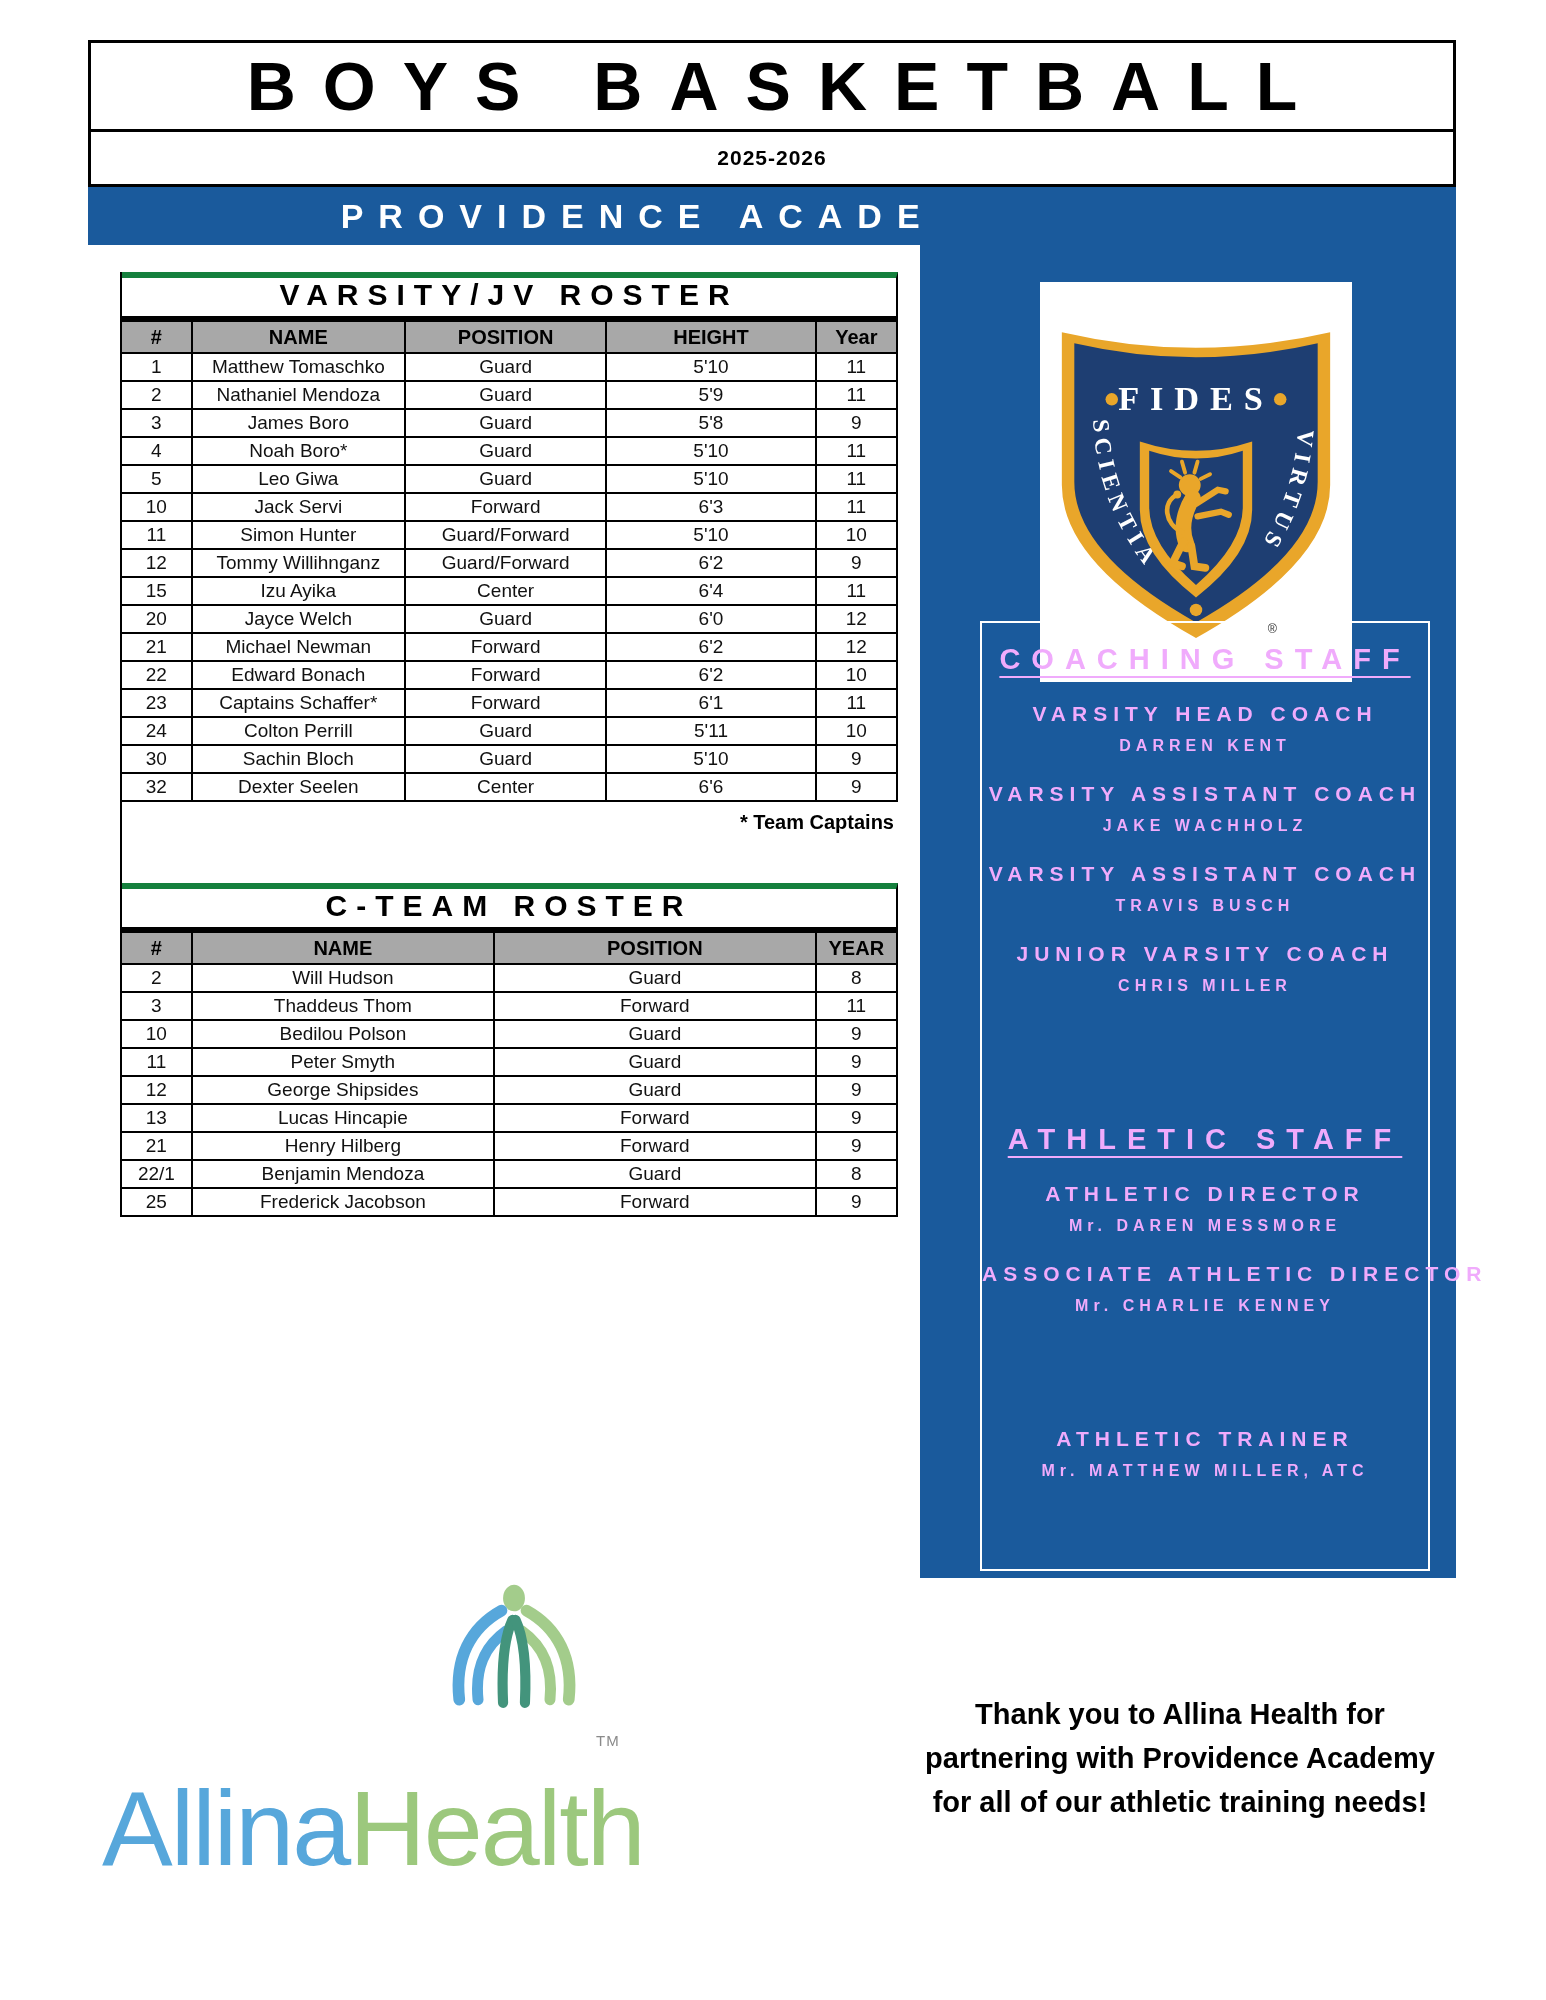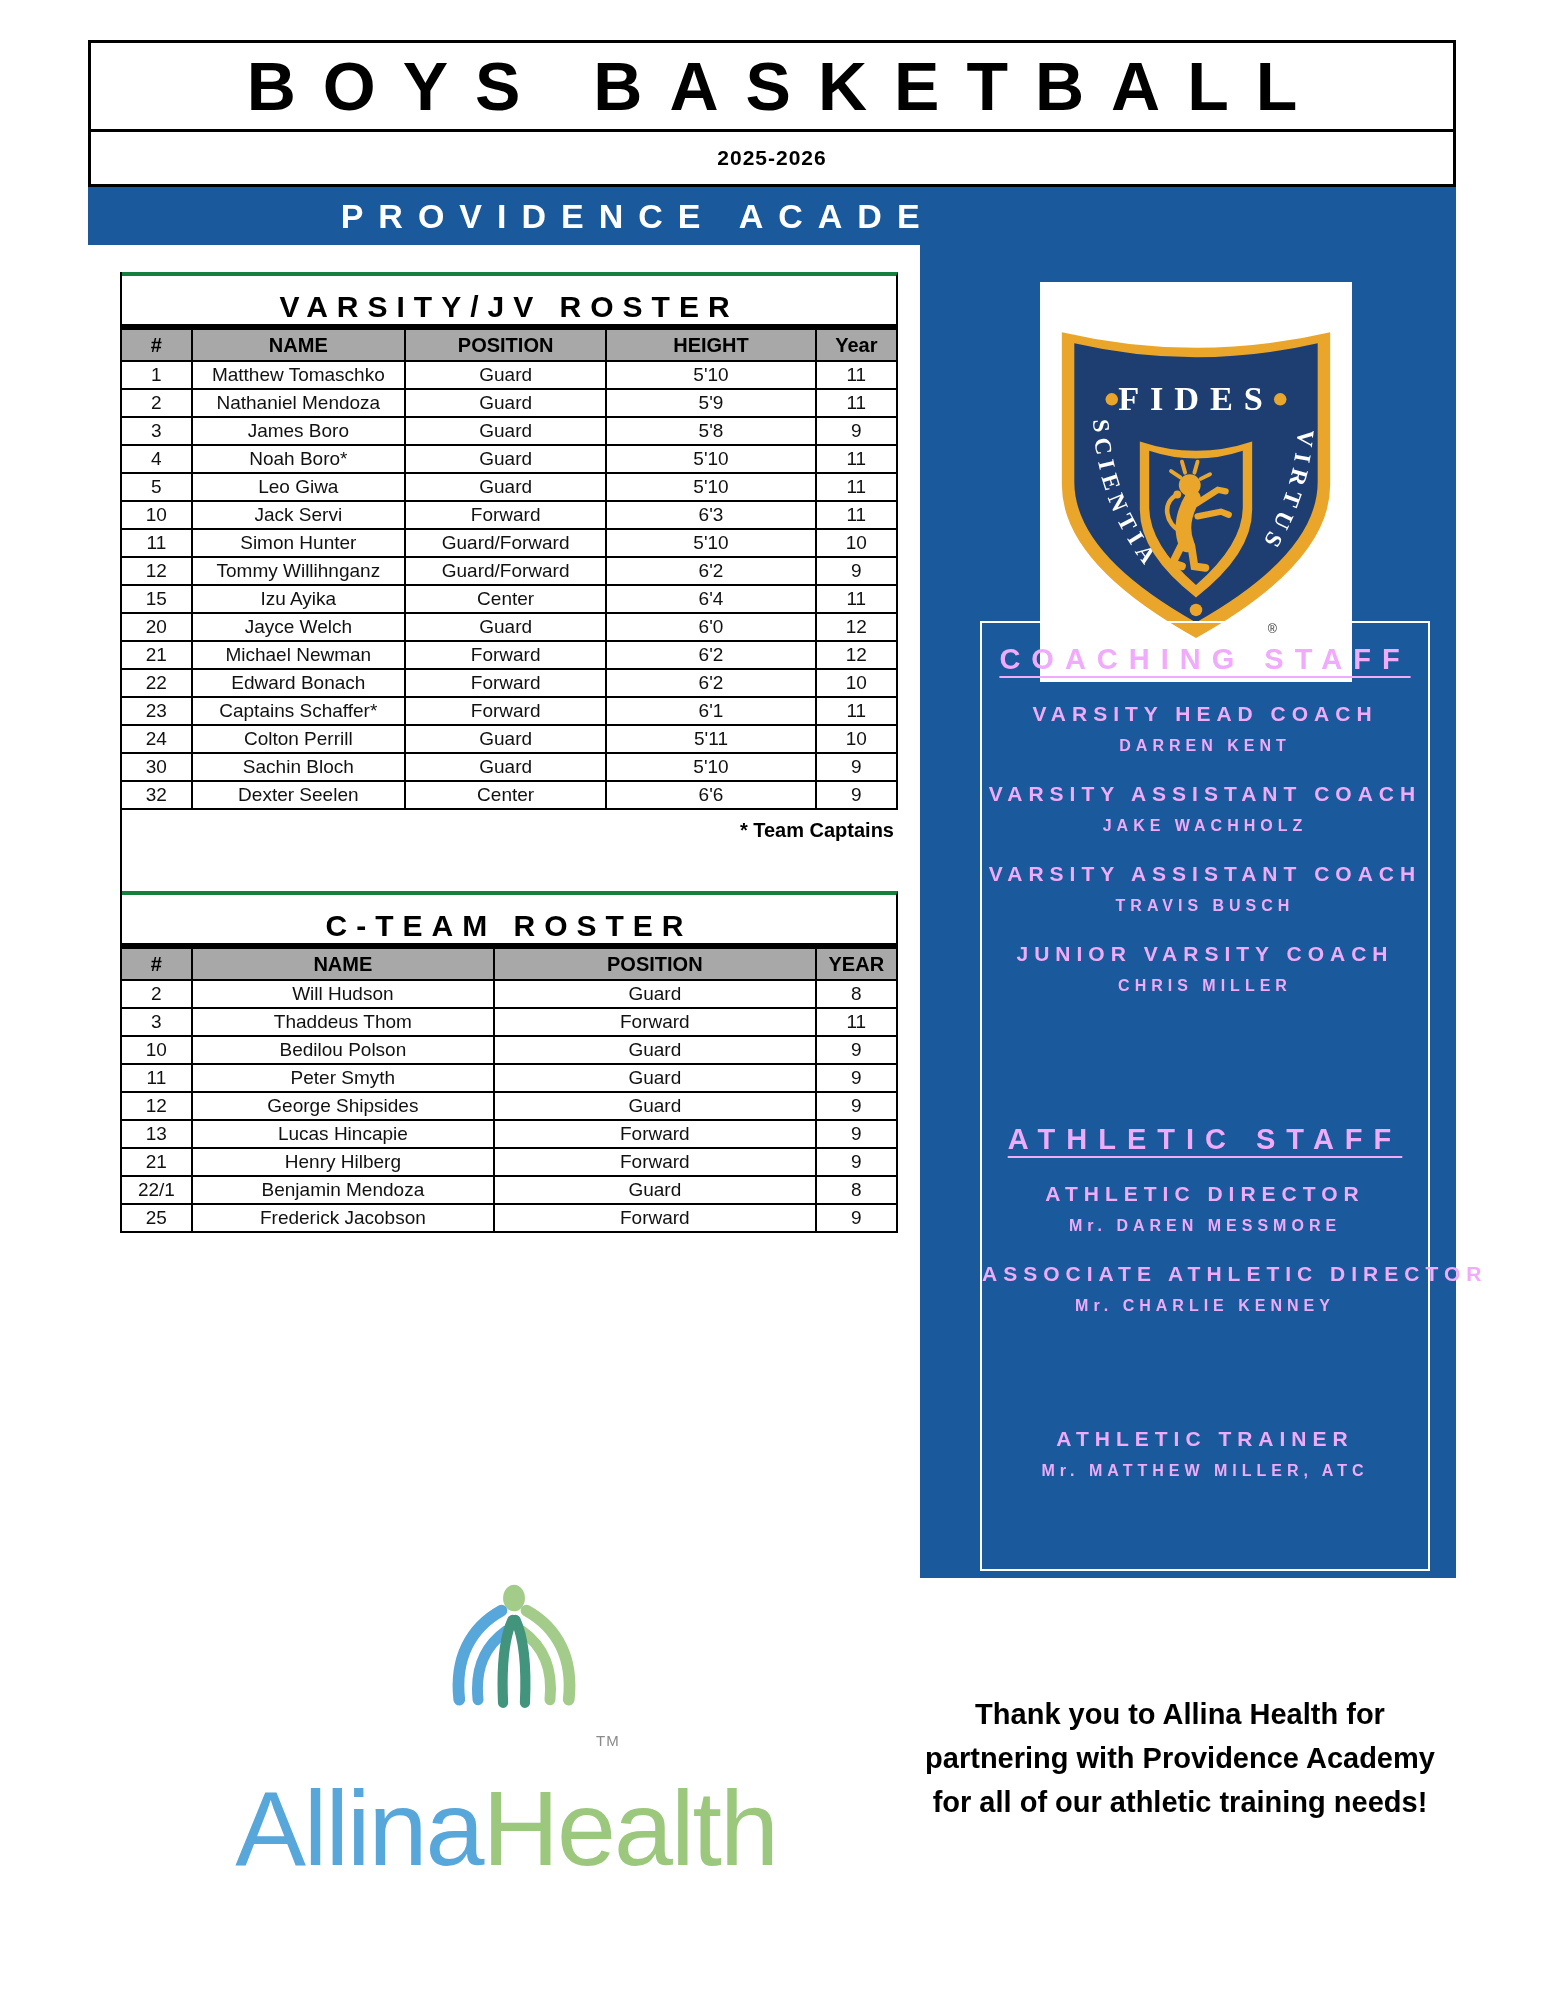--- a/index.html
+++ b/index.html
@@ -42,22 +42,22 @@
   .staff-title{font-size:29px;font-weight:bold;letter-spacing:11px;margin-bottom:26px;white-space:nowrap;}
   .staff-title .u{text-decoration:underline;text-underline-offset:7px;text-decoration-thickness:2px;}
   .staff-entry{margin-bottom:27px;}
   .staff-entry.gap-before{margin-top:112px;}
   .staff-role{font-size:21px;font-weight:bold;letter-spacing:6px;margin-bottom:11px;white-space:nowrap;}
   .staff-name{font-size:16px;font-weight:bold;letter-spacing:5px;white-space:nowrap;}
   .staff-section.athletic{margin-top:128px;}
 
   
   .rosters{position:absolute;left:120px;top:272px;width:778px;border-left:2px solid #000;}
-  .roster-caption{border-top:4px solid #15803d;border-right:2px solid #000;height:52px;
-    display:flex;align-items:flex-end;justify-content:center;}
+  .roster-caption{border-top:6px solid #15803d;border-right:2px solid #000;height:44px;
+    display:flex;align-items:flex-start;justify-content:center;}
   .roster-caption .t{font-size:30px;font-weight:bold;letter-spacing:9px;white-space:nowrap;}
   table.roster{width:100%;border-collapse:collapse;table-layout:fixed;}
   table.roster th{background:var(--header-gray);border:2px solid #000;border-top:6px solid #000;
     font-size:20px;font-weight:bold;height:34px;}
   table.roster td{border:2px solid #000;font-size:19px;text-align:center;height:28px;color:#111;}
   table.roster th:first-child,table.roster td:first-child{border-left:none;}
   table.varsity th:nth-child(1),table.varsity td:nth-child(1){width:9%;}
   table.varsity th:nth-child(2),table.varsity td:nth-child(2){width:27.5%;}
   table.varsity th:nth-child(3),table.varsity td:nth-child(3){width:26%;}
   table.varsity th:nth-child(4),table.varsity td:nth-child(4){width:27%;}
@@ -66,21 +66,21 @@
   table.cteam th:nth-child(2),table.cteam td:nth-child(2){width:39%;}
   table.cteam th:nth-child(3),table.cteam td:nth-child(3){width:41.5%;}
   table.cteam th:nth-child(4),table.cteam td:nth-child(4){width:10.5%;}
   .footnote{text-align:right;font-size:20px;font-weight:bold;padding:9px 4px 0 0;height:47px;}
   .cteam-section{margin-top:34px;}
 
   
   .allina-symbol{position:absolute;left:428px;top:1552px;width:172px;height:200px;}
   .allina-symbol svg{width:100%;height:100%;display:block;}
   .allina-tm{position:absolute;left:596px;top:1732px;font-size:15px;color:#8a8a8a;letter-spacing:1px;}
-  .allina-word{position:absolute;left:116px;top:1768px;width:780px;text-align:center;
+  .allina-word{position:absolute;left:102px;top:1768px;width:780px;text-align:left;
     font-size:106px;font-weight:500;letter-spacing:-2px;white-space:nowrap;}
   .allina-word .a{color:var(--allina-blue);}
   .allina-word .h{color:var(--health-green);}
 
   .thanks{position:absolute;left:880px;top:1692px;width:600px;text-align:center;
     font-size:29px;font-weight:bold;line-height:44px;color:#000;}
 </style>
 </head>
 <body>
 

